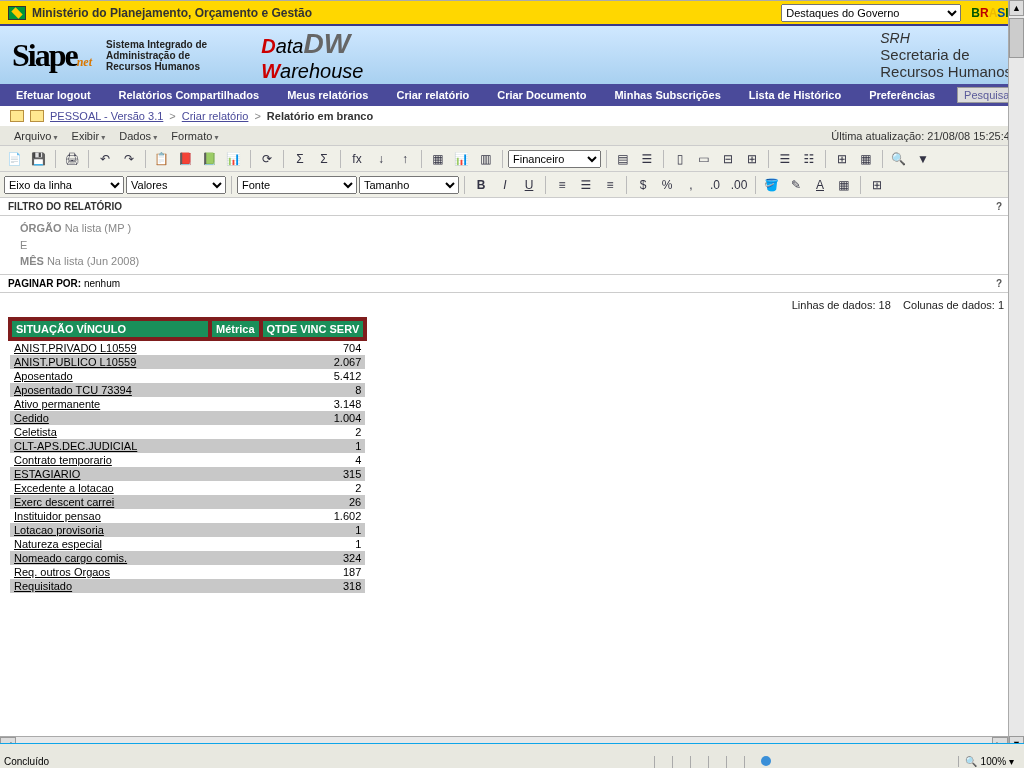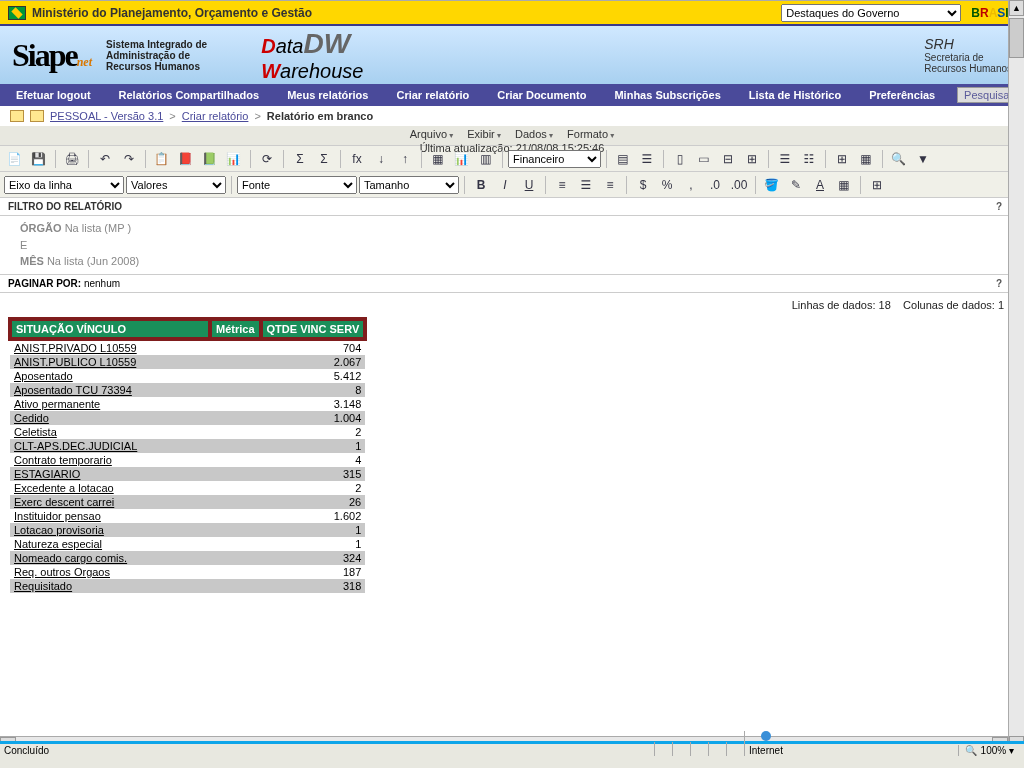--- a/index.html
+++ b/index.html
@@ -15,33 +15,33 @@
 .brasil-logo { font-weight: bold; font-size: 12px; }
 .brasil-logo .b1{color:#005600}.brasil-logo .b2{color:#b00}.brasil-logo .b3{color:#eb0}.brasil-logo .b4{color:#0050a0}
 
 .header-banner { height: 60px; background: linear-gradient(#d0e8ff, #a8d0f0); display: flex; align-items: center; padding: 0 12px; gap: 14px; border-top: 2px solid #3a3a8a; }
 .siape-logo { font-family: "Times New Roman", serif; font-size: 32px; font-weight: bold; color: #000; letter-spacing: -2px; }
 .siape-logo .net { font-size: 12px; font-style: italic; color: #d97700; letter-spacing: 0; }
 .sys-desc { font-size: 10px; color: #222; line-height: 1.1; font-weight: bold; }
 .dw-logo { font-style: italic; font-size: 20px; margin-left: 40px; }
 .dw-logo .d{color:#c00;font-weight:bold}.dw-logo .w{color:#666;font-size:28px;font-weight:bold}
 .srh { margin-left: auto; font-size: 14px; font-style: italic; color: #333; }
-.srh .sub { font-size: 10px; font-style: normal; display: block; }
+.srh .sub { font-size: 15px; font-style: normal; display: block; }
 
 .main-nav { background: #4a4a9a; height: 22px; display: flex; align-items: center; padding: 0 4px; gap: 4px; }
 .main-nav a { color: #fff; font-size: 11px; font-weight: bold; padding: 4px 12px; text-decoration: none; cursor: pointer; }
 .main-nav .search-btn { margin-left: auto; background: #ddd; color: #5a5a9a; border: 1px solid #999; padding: 1px 6px; font-size: 11px; cursor: pointer; }
 
 .breadcrumb { padding: 4px 10px; display: flex; align-items: center; gap: 6px; font-size: 11px; }
 .bc-icon { width: 14px; height: 12px; border: 1px solid #b89040; background: #ffe890; }
 .breadcrumb a { color: #4a4a9a; text-decoration: underline; cursor: pointer; }
 .breadcrumb .sep { color: #888; }
 .breadcrumb .current { font-weight: bold; color: #333; }
 
-.menu-bar { background: #e8e8e0; height: 20px; border-bottom: 1px solid #ccc; display: flex; align-items: center; padding: 0 8px; justify-content: space-between; flex-direction: column; }
+.menu-bar { background: #e8e8e0; height: 20px; border-bottom: 1px solid #ccc; display: flex; align-items: center; padding: 0 8px; justify-content: space-between; }
 .menu-left { display: flex; gap: 2px; }
 .menu-left span { padding: 2px 6px; cursor: pointer; color: #333; }
 .menu-left span::after { content: " ▾"; font-size: 8px; color: #666; }
 .last-update { color: #333; font-size: 11px; }
 
 .toolbar1, .toolbar2 { background: #f0f0e8; height: 26px; border-bottom: 1px solid #ccc; display: flex; align-items: center; padding: 0 4px; gap: 2px; }
 .tb-btn { width: 22px; height: 20px; border: 1px solid transparent; display: flex; align-items: center; justify-content: center; font-size: 12px; cursor: pointer; color: #334; }
 .tb-sep { width: 1px; height: 18px; background: #bbb; margin: 0 3px; }
 .tb-select { font-size: 11px; height: 18px; }
 
@@ -59,21 +59,21 @@
 .data-table td { padding: 1px 4px; }
 .data-table td.lbl { text-decoration: underline; color: #000; width: 200px; }
 .data-table td.val { text-align: right; width: 130px; }
 .data-table tr.even td { background: #c8c8c8; }
 .data-table tr.odd td { background: #fff; }
 
 .hscroll { position: absolute; bottom: 16px; left: 0; right: 16px; height: 16px; background: #e8e8e8; border-top: 1px solid #aaa; display:flex; }
 .hscroll .arrow { width:16px; background:#ddd; border:1px solid #999; text-align:center; font-size:9px; line-height:14px; cursor:pointer;}
 .hscroll .track { flex:1; }
 
-.status-bar { position: absolute; bottom: 0; left: 0; right: 0; height: 16px; background: #e8e8e0; border-top: 3px solid #0ea5e9; display: flex; align-items: flex-end; font-size: 10px; padding: 12px 4px; }
+.status-bar { position: absolute; bottom: 0; left: 0; right: 0; height: 16px; background: #e8e8e0; border-top: 1px solid #0ea5e9; display: flex; align-items: flex-start; font-size: 10px; padding: 12px 4px; }
 .status-bar .done { flex: 0 0 650px; }
 .status-bar .boxes { display: flex; gap: 0; }
 .status-bar .box { width: 18px; height: 14px; border-left: 1px solid #aaa; }
 .status-bar .internet { border-left:1px solid #aaa; padding: 0 18px 0 4px; display:flex; align-items:center; gap:4px;flex-direction:column;}
 .status-bar .globe { width:10px;height:10px;border-radius:50%;background:#3a8fd8;}
 .status-bar .zoom { margin-left: auto; border-left:1px solid #aaa; padding: 0 6px; }
 
 .vscroll { position:absolute; right:0; top:0; bottom:16px; width:16px; background:#e8e8e8; border-left:1px solid #aaa; display:flex; flex-direction:column;}
 .vscroll .arrow{height:16px;background:#ddd;border:1px solid #999;text-align:center;font-size:9px;line-height:14px;cursor:pointer;}
 .vscroll .thumb{background:#ccc;border:1px solid #999;height:40px;margin-top:2px;}

